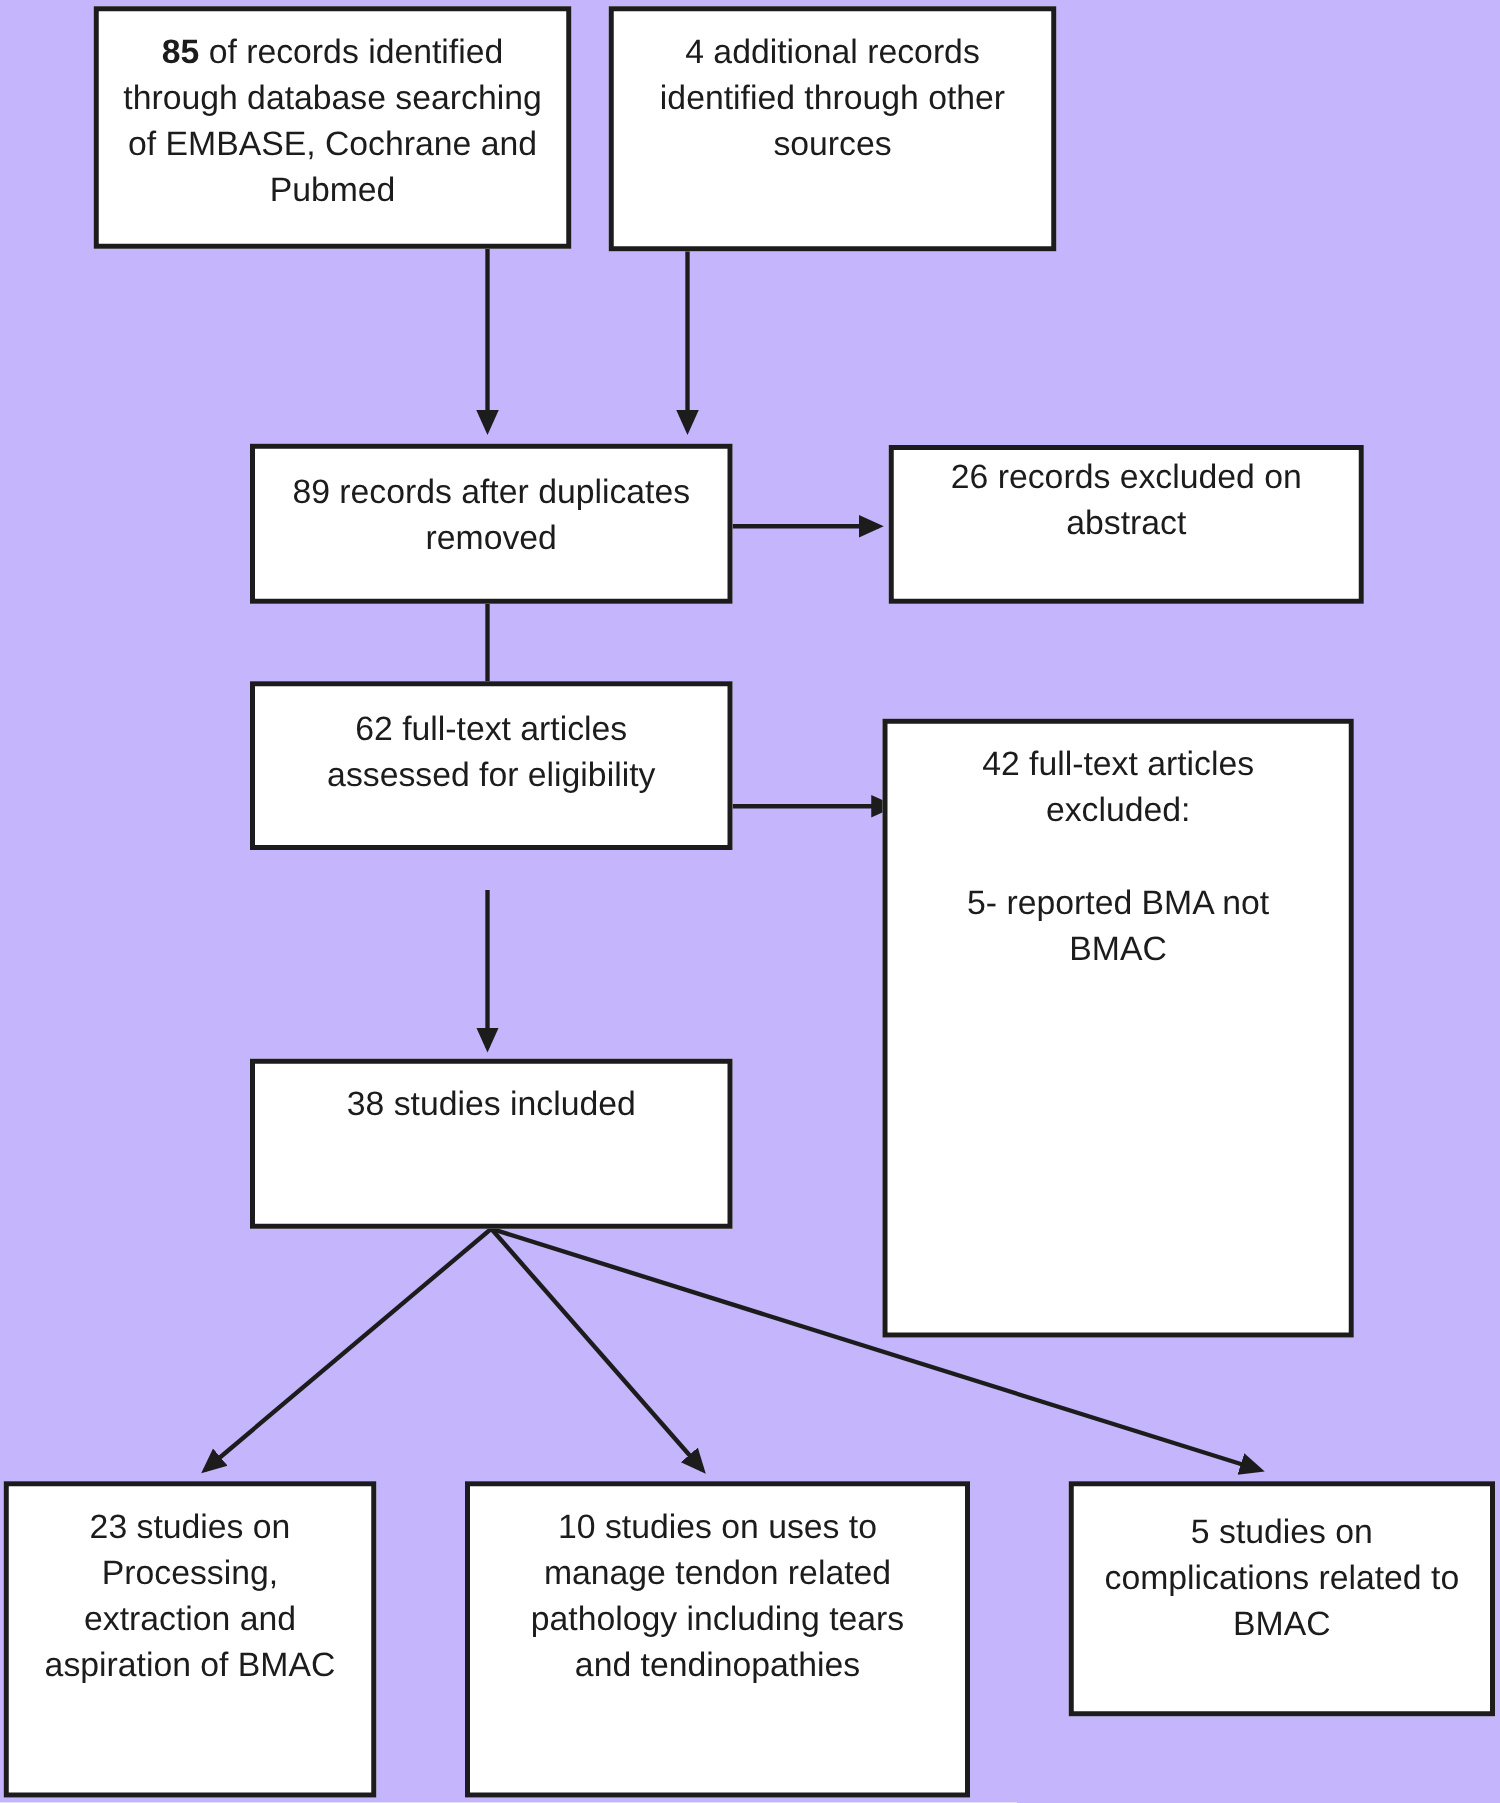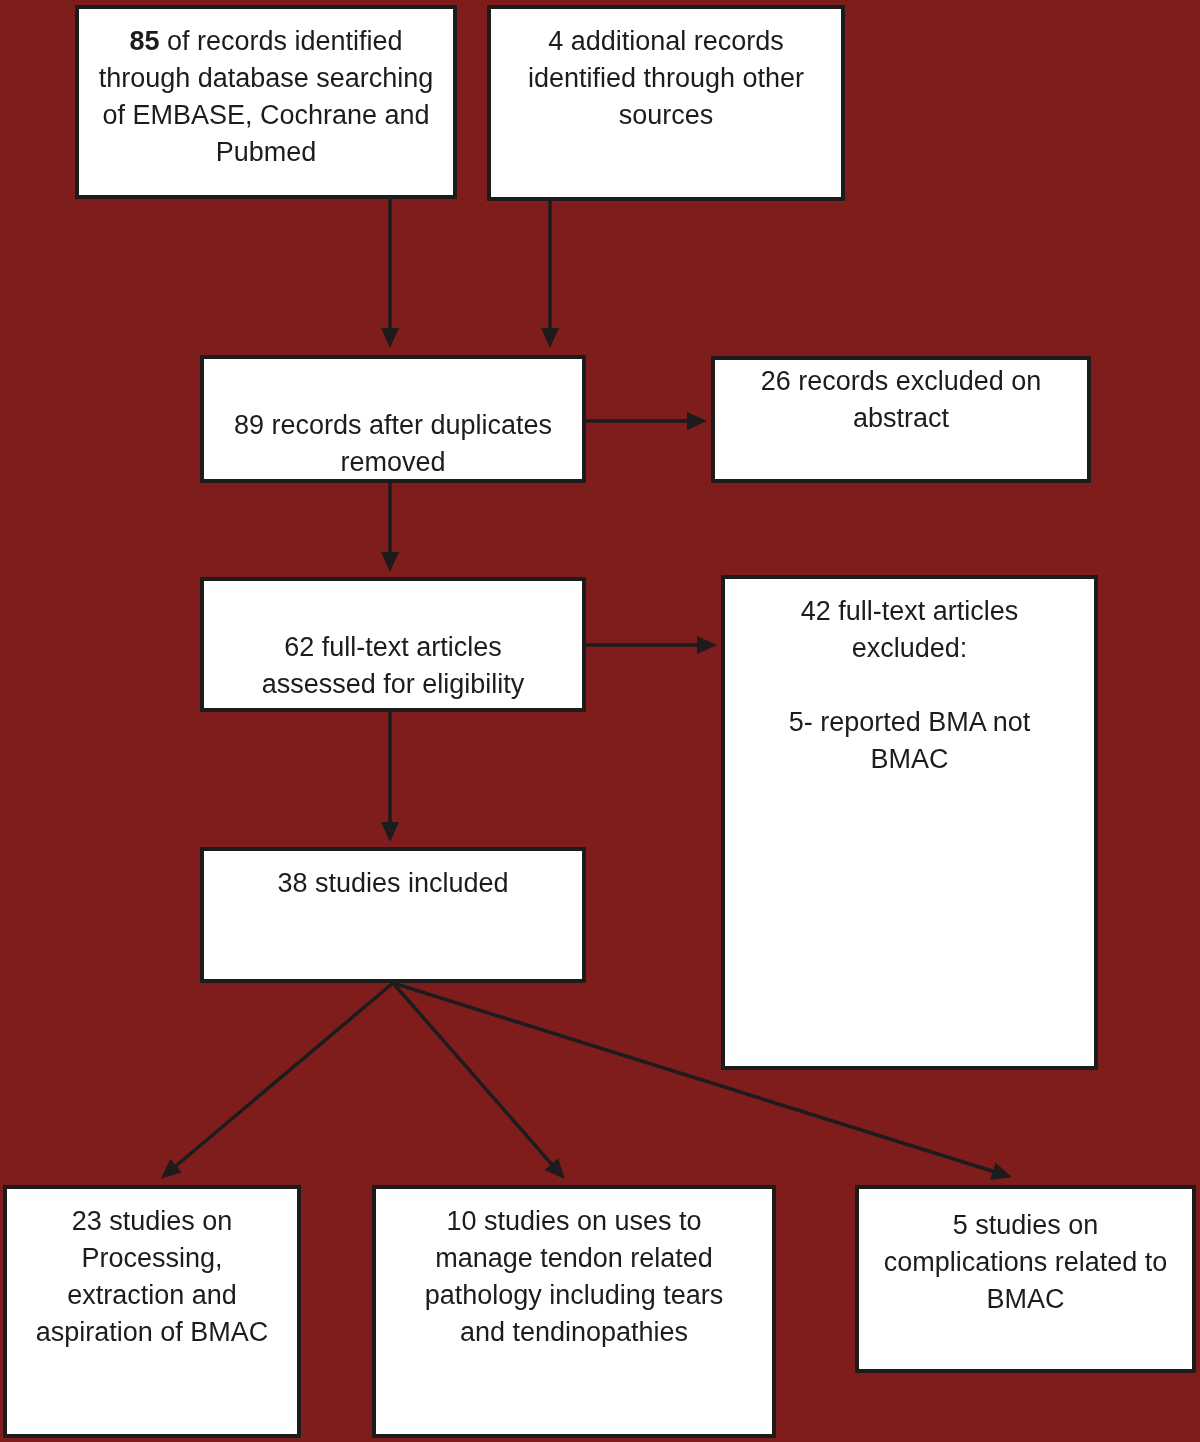--- a/index.html
+++ b/index.html
@@ -4,21 +4,21 @@
 <style>
   html, body {
     margin: 0;
     padding: 0;
     background: #ffffff;
   }
   #canvas {
     position: relative;
     width: 1200px;
     height: 1442px;
-    background: #7f1d1d;
+    background: #c4b5fd;
     font-family: "Liberation Sans", sans-serif;
     color: #1c1c1c;
     overflow: hidden;
   }
   .flow-box {
     position: absolute;
     box-sizing: border-box;
     border: 4px solid #1c1c1c;
     background: #ffffff;
     text-align: center;
@@ -29,29 +29,29 @@
     font-size: 27px;
     line-height: 37px;
     white-space: pre-line;
   }
   .box-text strong { font-weight: bold; }
   
   #box-identified   { left: 75px;  top: 5px;    width: 382px; height: 194px; }
   #box-additional   { left: 487px; top: 5px;    width: 358px; height: 196px; }
   #box-duplicates   { left: 200px; top: 355px;  width: 386px; height: 128px; }
   #box-excl-abs     { left: 711px; top: 356px;  width: 380px; height: 127px; }
-  #box-fulltext     { left: 200px; top: 577px;  width: 386px; height: 135px; }
-  #box-excl-ft      { left: 721px; top: 575px;  width: 377px; height: 495px; }
+  #box-fulltext     { left: 200px; top: 545px;  width: 386px; height: 135px; }
+  #box-excl-ft      { left: 706px; top: 575px;  width: 377px; height: 495px; }
   #box-included     { left: 200px; top: 847px;  width: 386px; height: 136px; }
   #box-processing   { left: 3px;   top: 1185px; width: 298px; height: 253px; }
   #box-tendon       { left: 372px; top: 1185px; width: 404px; height: 253px; }
   #box-complication { left: 855px; top: 1185px; width: 341px; height: 188px; }
 
   #box-duplicates .box-text,
-  #box-fulltext .box-text   { padding-top: 16px; margin-top: 32px; }
+  #box-fulltext .box-text   { padding-top: 16px; }
   #box-excl-abs .box-text   { padding-top: 3px; }
   #box-included .box-text   { }
   #box-complication .box-text { padding-top: 18px; }
   #box-excl-ft .excl-item   { margin-top: 37px; padding-top: 0; }
 
   #arrow-layer {
     position: absolute;
     left: 0; top: 0;
     width: 1200px;
     height: 1442px;

